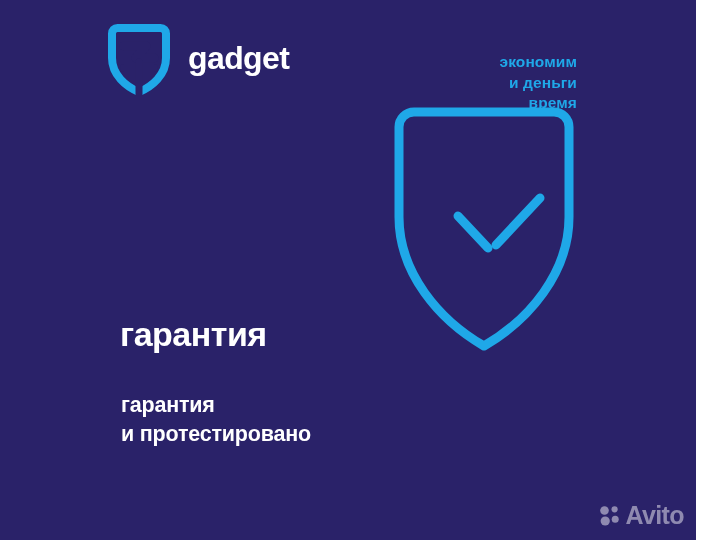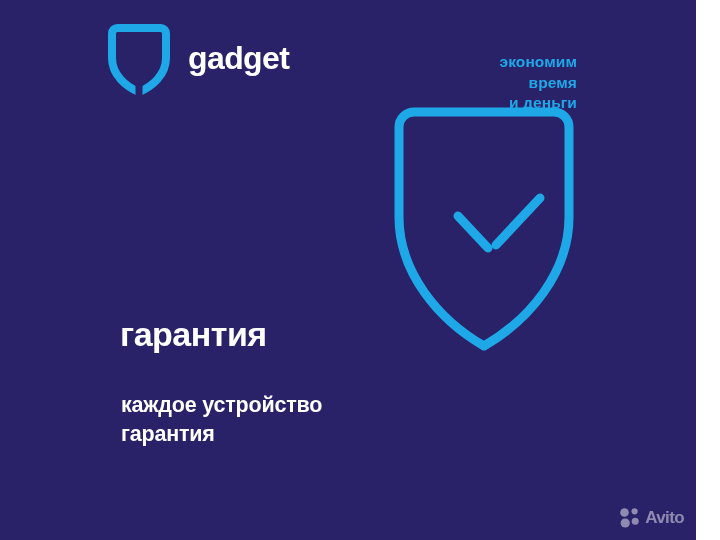--- a/index.html
+++ b/index.html
@@ -115,21 +115,21 @@
     opacity: 0.58;
   }
   #avito-dots {
     display: block;
     width: 21px;
     height: 21px;
   }
   #avito-label {
     color: #d8d6e4;
     font-weight: bold;
-    font-size: 17px;
+    font-size: 25px;
     line-height: 1;
     letter-spacing: -0.6px;
   }
 </style>
 </head>
 <body>
 
 <div id="canvas">
 
   <div id="brand-logo">
@@ -139,35 +139,35 @@
       <path d="M18 46 L48 46" fill="none" stroke="#2a2269" stroke-width="8" stroke-linecap="round"></path>
       <path d="M33 40 L33 72" fill="none" stroke="#2a2269" stroke-width="7" stroke-linecap="round"></path>
     </svg>
     <div id="brand-wordmark">
       <span class="wordmark-line">gadget</span>
     </div>
   </div>
 
   <div id="tagline">
     <span class="tagline-line">экономим</span>
+    <span class="tagline-line">и деньги</span>
     <span class="tagline-line">время</span>
-    <span class="tagline-line">и деньги</span>
   </div>
 
   <svg id="hero-shield" viewBox="0 0 184 248" aria-hidden="true">
     <path d="M7 22 C7 13.7 13.7 7 22 7 L162 7 C170.3 7 177 13.7 177 22 L177 112 C177 168 137 215 92 241 C47 215 7 168 7 112 Z" fill="none" stroke="#1fa8e8" stroke-width="9" stroke-linejoin="round" stroke-linecap="round"></path>
     <path d="M66 111 L96 143" fill="none" stroke="#1fa8e8" stroke-width="9" stroke-linecap="round"></path>
     <path d="M104 140 L148 93" fill="none" stroke="#1fa8e8" stroke-width="9" stroke-linecap="round"></path>
   </svg>
 
   <div id="headline">гарантия</div>
 
   <div id="subcopy">
-    <span class="subcopy-line">каждое устройство</span>
     <span class="subcopy-line">гарантия</span>
+    <span class="subcopy-line">и протестировано</span>
   </div>
 
   <div id="avito-watermark">
     <svg id="avito-dots" viewBox="0 0 21 21" aria-hidden="true">
       <circle cx="5.5" cy="5.5" r="4.3" fill="#d8d6e4"></circle>
       <circle cx="15.6" cy="4.3" r="3.1" fill="#d8d6e4"></circle>
       <circle cx="6.2" cy="16" r="4.6" fill="#d8d6e4"></circle>
       <circle cx="16.2" cy="14.2" r="3.5" fill="#d8d6e4"></circle>
     </svg>
     <span id="avito-label">Avito</span>

